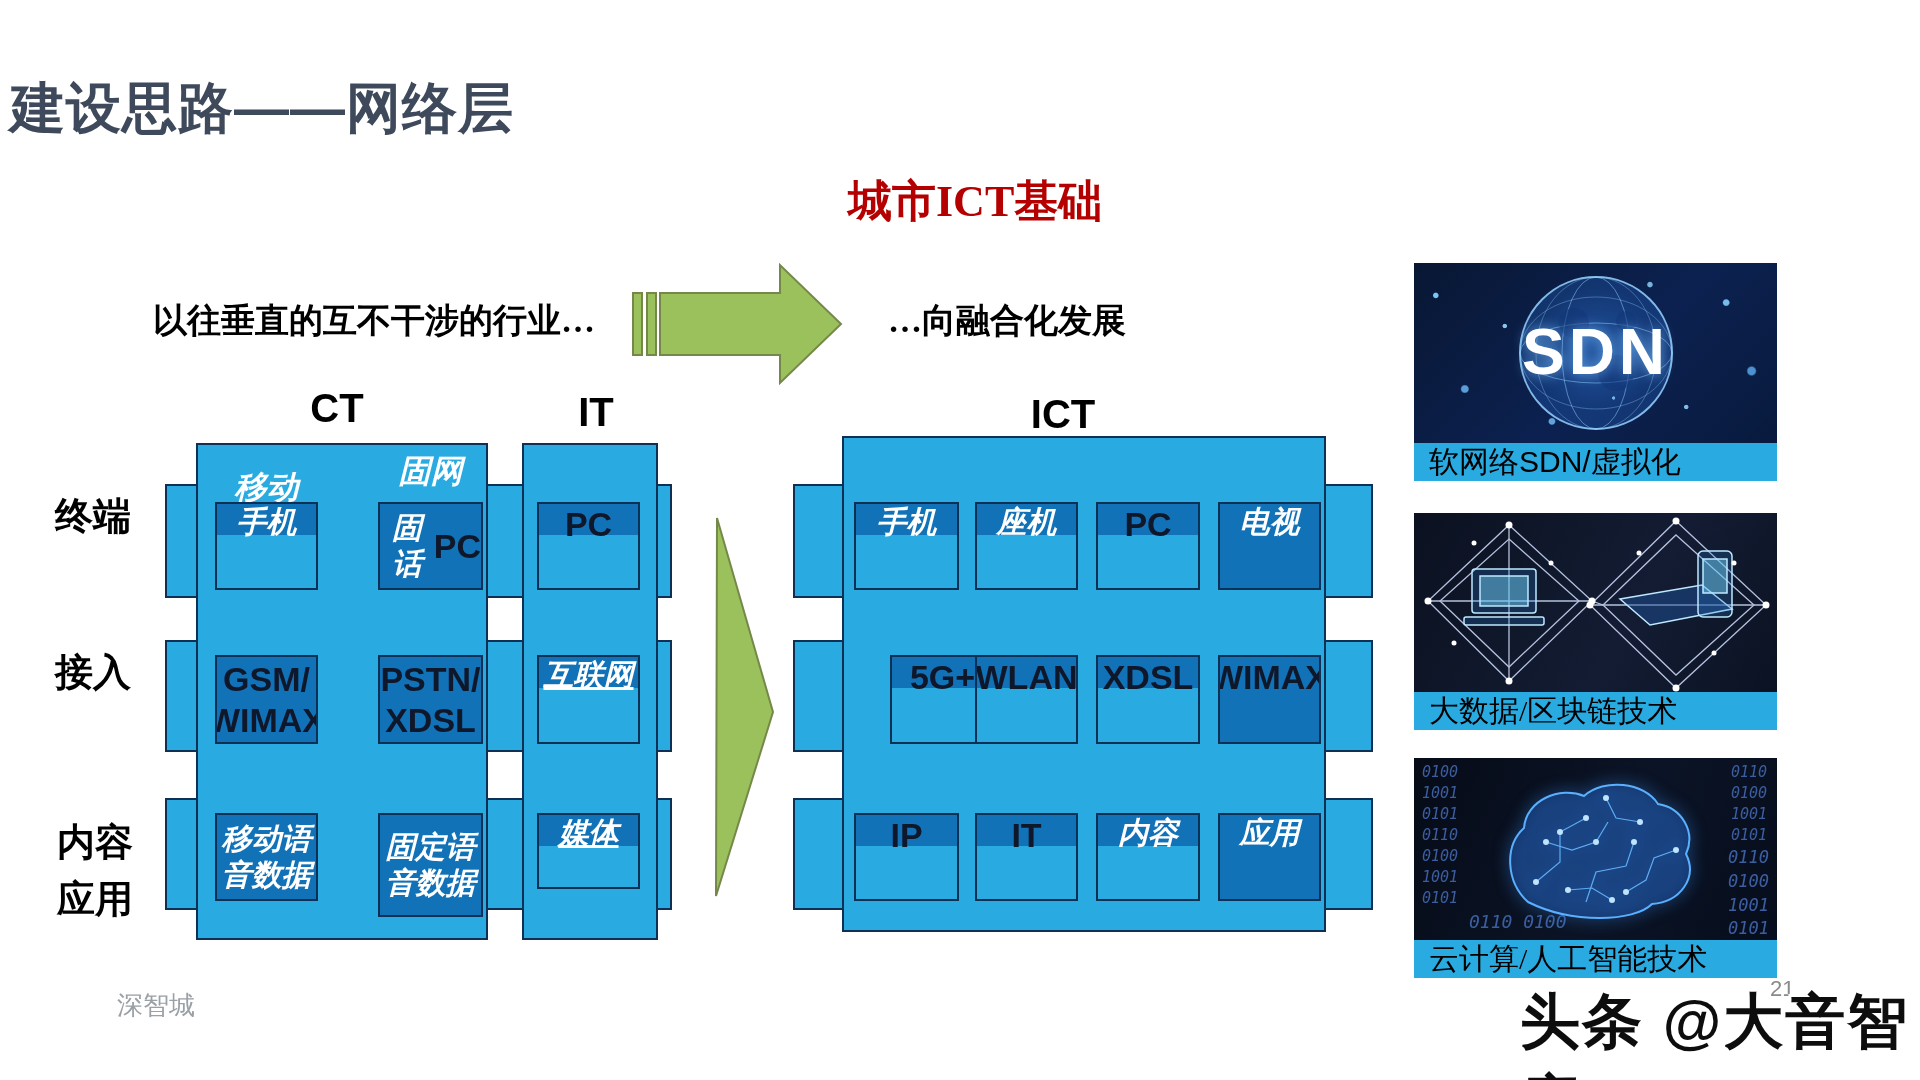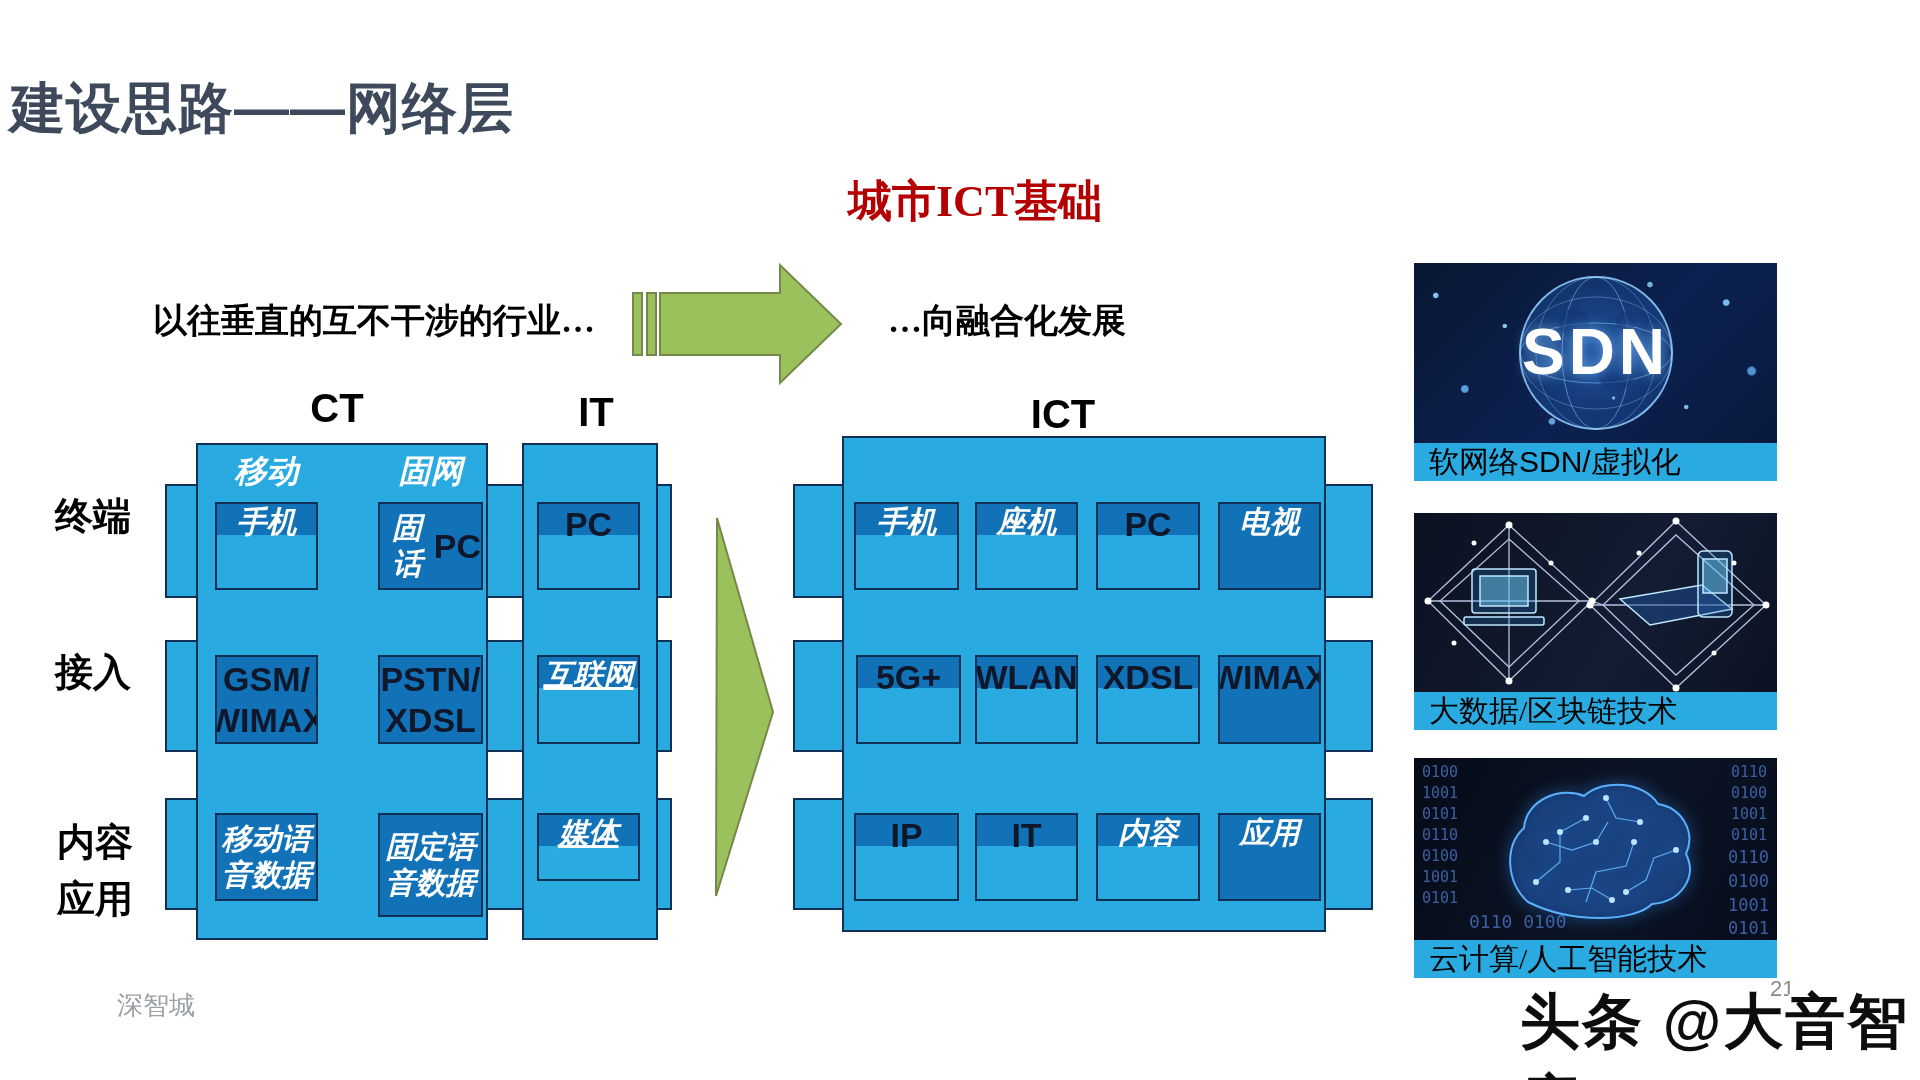--- a/index.html
+++ b/index.html
@@ -42,21 +42,21 @@
     radial-gradient(circle 8px at 93% 60%, rgba(100,185,255,.75) 0 45%, transparent 65%),
     radial-gradient(circle 4px at 75% 80%, rgba(150,215,255,.85) 0 45%, transparent 65%),
     radial-gradient(circle 5px at 65% 12%, rgba(150,215,255,.8) 0 45%, transparent 65%),
     radial-gradient(circle 6px at 38% 88%, rgba(120,195,255,.8) 0 45%, transparent 65%),
     radial-gradient(circle 3px at 55% 75%, rgba(170,225,255,.9) 0 45%, transparent 65%),
     radial-gradient(circle 90px at 50% 48%, rgba(60,140,240,.35), transparent 70%),
     linear-gradient(135deg,#081733,#0C2150 55%,#081A3D);}
   .sdn-text{position:absolute;left:0;top:52px;width:100%;text-align:center;color:#fff;font-size:64px;font-weight:bold;letter-spacing:4px;font-family:"Liberation Sans",sans-serif;text-shadow:0 0 14px rgba(120,190,255,.8);}
 
   .photo-chain{height:179px;background:linear-gradient(120deg,#0B1120,#131C33 60%,#0B1222);}
-  .photo-brain{height:182px;background:linear-gradient(115deg,#060B17,#0B1426 55%,#060D1C);}
+  .photo-brain{height:182px;background:linear-gradient(115deg,#060B17,#0B1426 55%,#060D1C);font-style:italic;}
   .binary{position:absolute;color:#3F63A8;font-family:"DejaVu Sans Mono",monospace;font-size:15px;line-height:1.4;opacity:.95;}
   .brain-svg{filter:drop-shadow(0 0 8px rgba(60,150,255,.75));}
 
   .wm-left{left:117px;top:988px;font-size:26px;color:#9AA0A6;font-family:"Liberation Serif",serif;}
   .page-num{left:1770px;top:976px;font-size:22px;color:#8A8A8A;}
   .wm-right{left:1520px;top:982px;font-size:60px;font-weight:bold;color:#0D0D0D;font-family:"Liberation Sans",sans-serif;letter-spacing:2px;
     text-shadow:3px 0 0 #fff,-3px 0 0 #fff,0 3px 0 #fff,0 -3px 0 #fff,3px 3px 0 #fff,-3px -3px 0 #fff,3px -3px 0 #fff,-3px 3px 0 #fff;}
 </style>
 </head>
 <body>
@@ -93,21 +93,21 @@
   <div class="abs band" style="left:165px;top:798px;width:507px;height:112px;"></div>
 
   <div class="abs band" style="left:793px;top:484px;width:580px;height:114px;"></div>
   <div class="abs band" style="left:793px;top:640px;width:580px;height:112px;"></div>
   <div class="abs band" style="left:793px;top:798px;width:580px;height:112px;"></div>
 
   <div class="abs bigbox" style="left:196px;top:443px;width:292px;height:497px;"></div>
   <div class="abs bigbox" style="left:522px;top:443px;width:136px;height:497px;"></div>
   <div class="abs bigbox" style="left:842px;top:436px;width:484px;height:496px;"></div>
 
-  <div class="abs hdr" style="left:215px;top:450px;width:103px;">移动</div>
+  <div class="abs hdr" style="left:215px;top:466px;width:103px;">移动</div>
   <div class="abs hdr" style="left:378px;top:450px;width:105px;">固网</div>
 
   <div class="cell" style="left:215px;top:502px;width:103px;height:88px;">
     <div class="bar">
         <span class="zh-i">手机</span>
       </div>
   </div>
   <div class="cell dark center2" style="left:378px;top:502px;width:105px;height:88px;">
     <span class="zh-i">固话</span>
     <span class="en-b">PC</span>
@@ -133,21 +133,21 @@
   </div>
 
   <div class="cell dark center2" style="left:215px;top:813px;width:103px;height:88px;">
     <span class="zh-i pre">移动语
 音数据</span>
   </div>
   <div class="cell dark center2" style="left:378px;top:813px;width:105px;height:104px;">
     <span class="zh-i pre">固定语
 音数据</span>
   </div>
-  <div class="cell" style="left:537px;top:813px;width:103px;height:68px;">
+  <div class="cell" style="left:537px;top:813px;width:103px;height:76px;">
     <div class="bar">
         <span class="zh-i u">媒体</span>
       </div>
   </div>
 
   <div class="cell" style="left:854px;top:502px;width:105px;height:88px;">
     <div class="bar">
         <span class="zh-i">手机</span>
       </div>
   </div>
@@ -160,21 +160,21 @@
     <div class="bar">
         <span class="en-b">PC</span>
       </div>
   </div>
   <div class="cell dark" style="left:1218px;top:502px;width:103px;height:88px;">
     <div class="bar plain">
         <span class="zh-i">电视</span>
       </div>
   </div>
 
-  <div class="cell" style="left:856px;top:655px;width:105px;height:89px;">
+  <div class="cell" style="left:890px;top:655px;width:105px;height:89px;">
     <div class="bar">
         <span class="en-b">5G+</span>
       </div>
   </div>
   <div class="cell" style="left:975px;top:655px;width:103px;height:89px;">
     <div class="bar">
         <span class="en-b">WLAN</span>
       </div>
   </div>
   <div class="cell" style="left:1096px;top:655px;width:104px;height:89px;">

